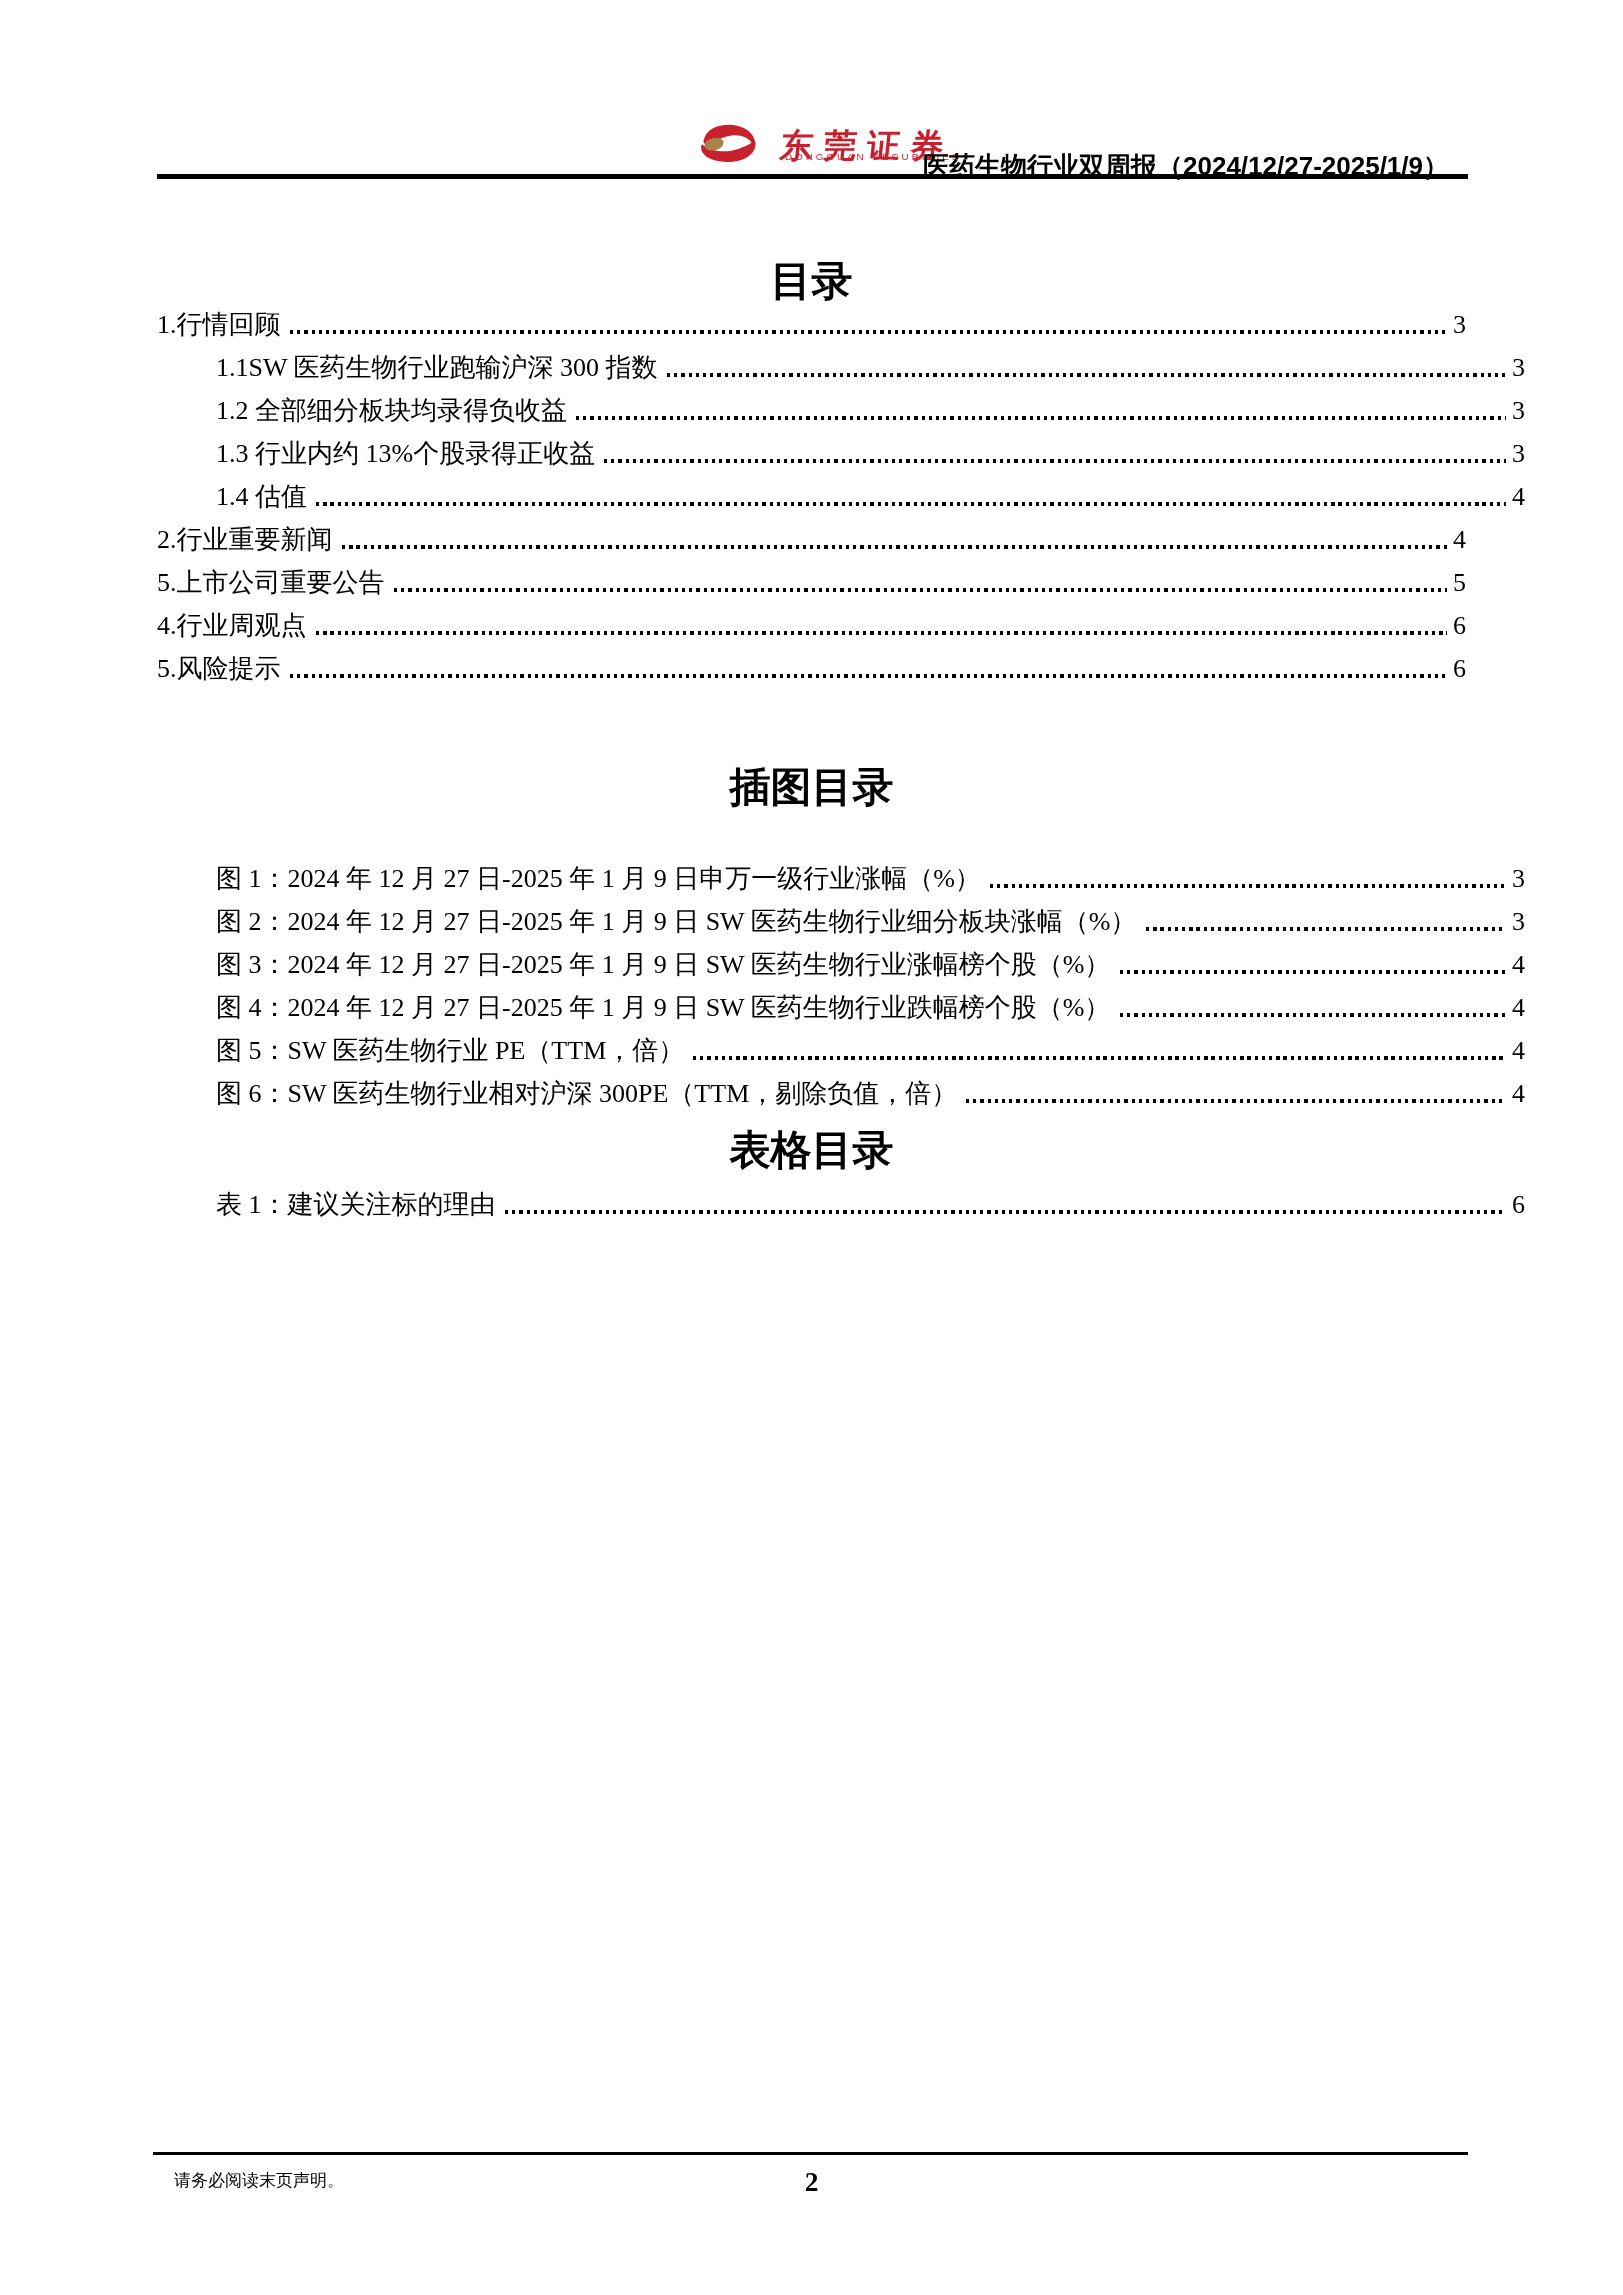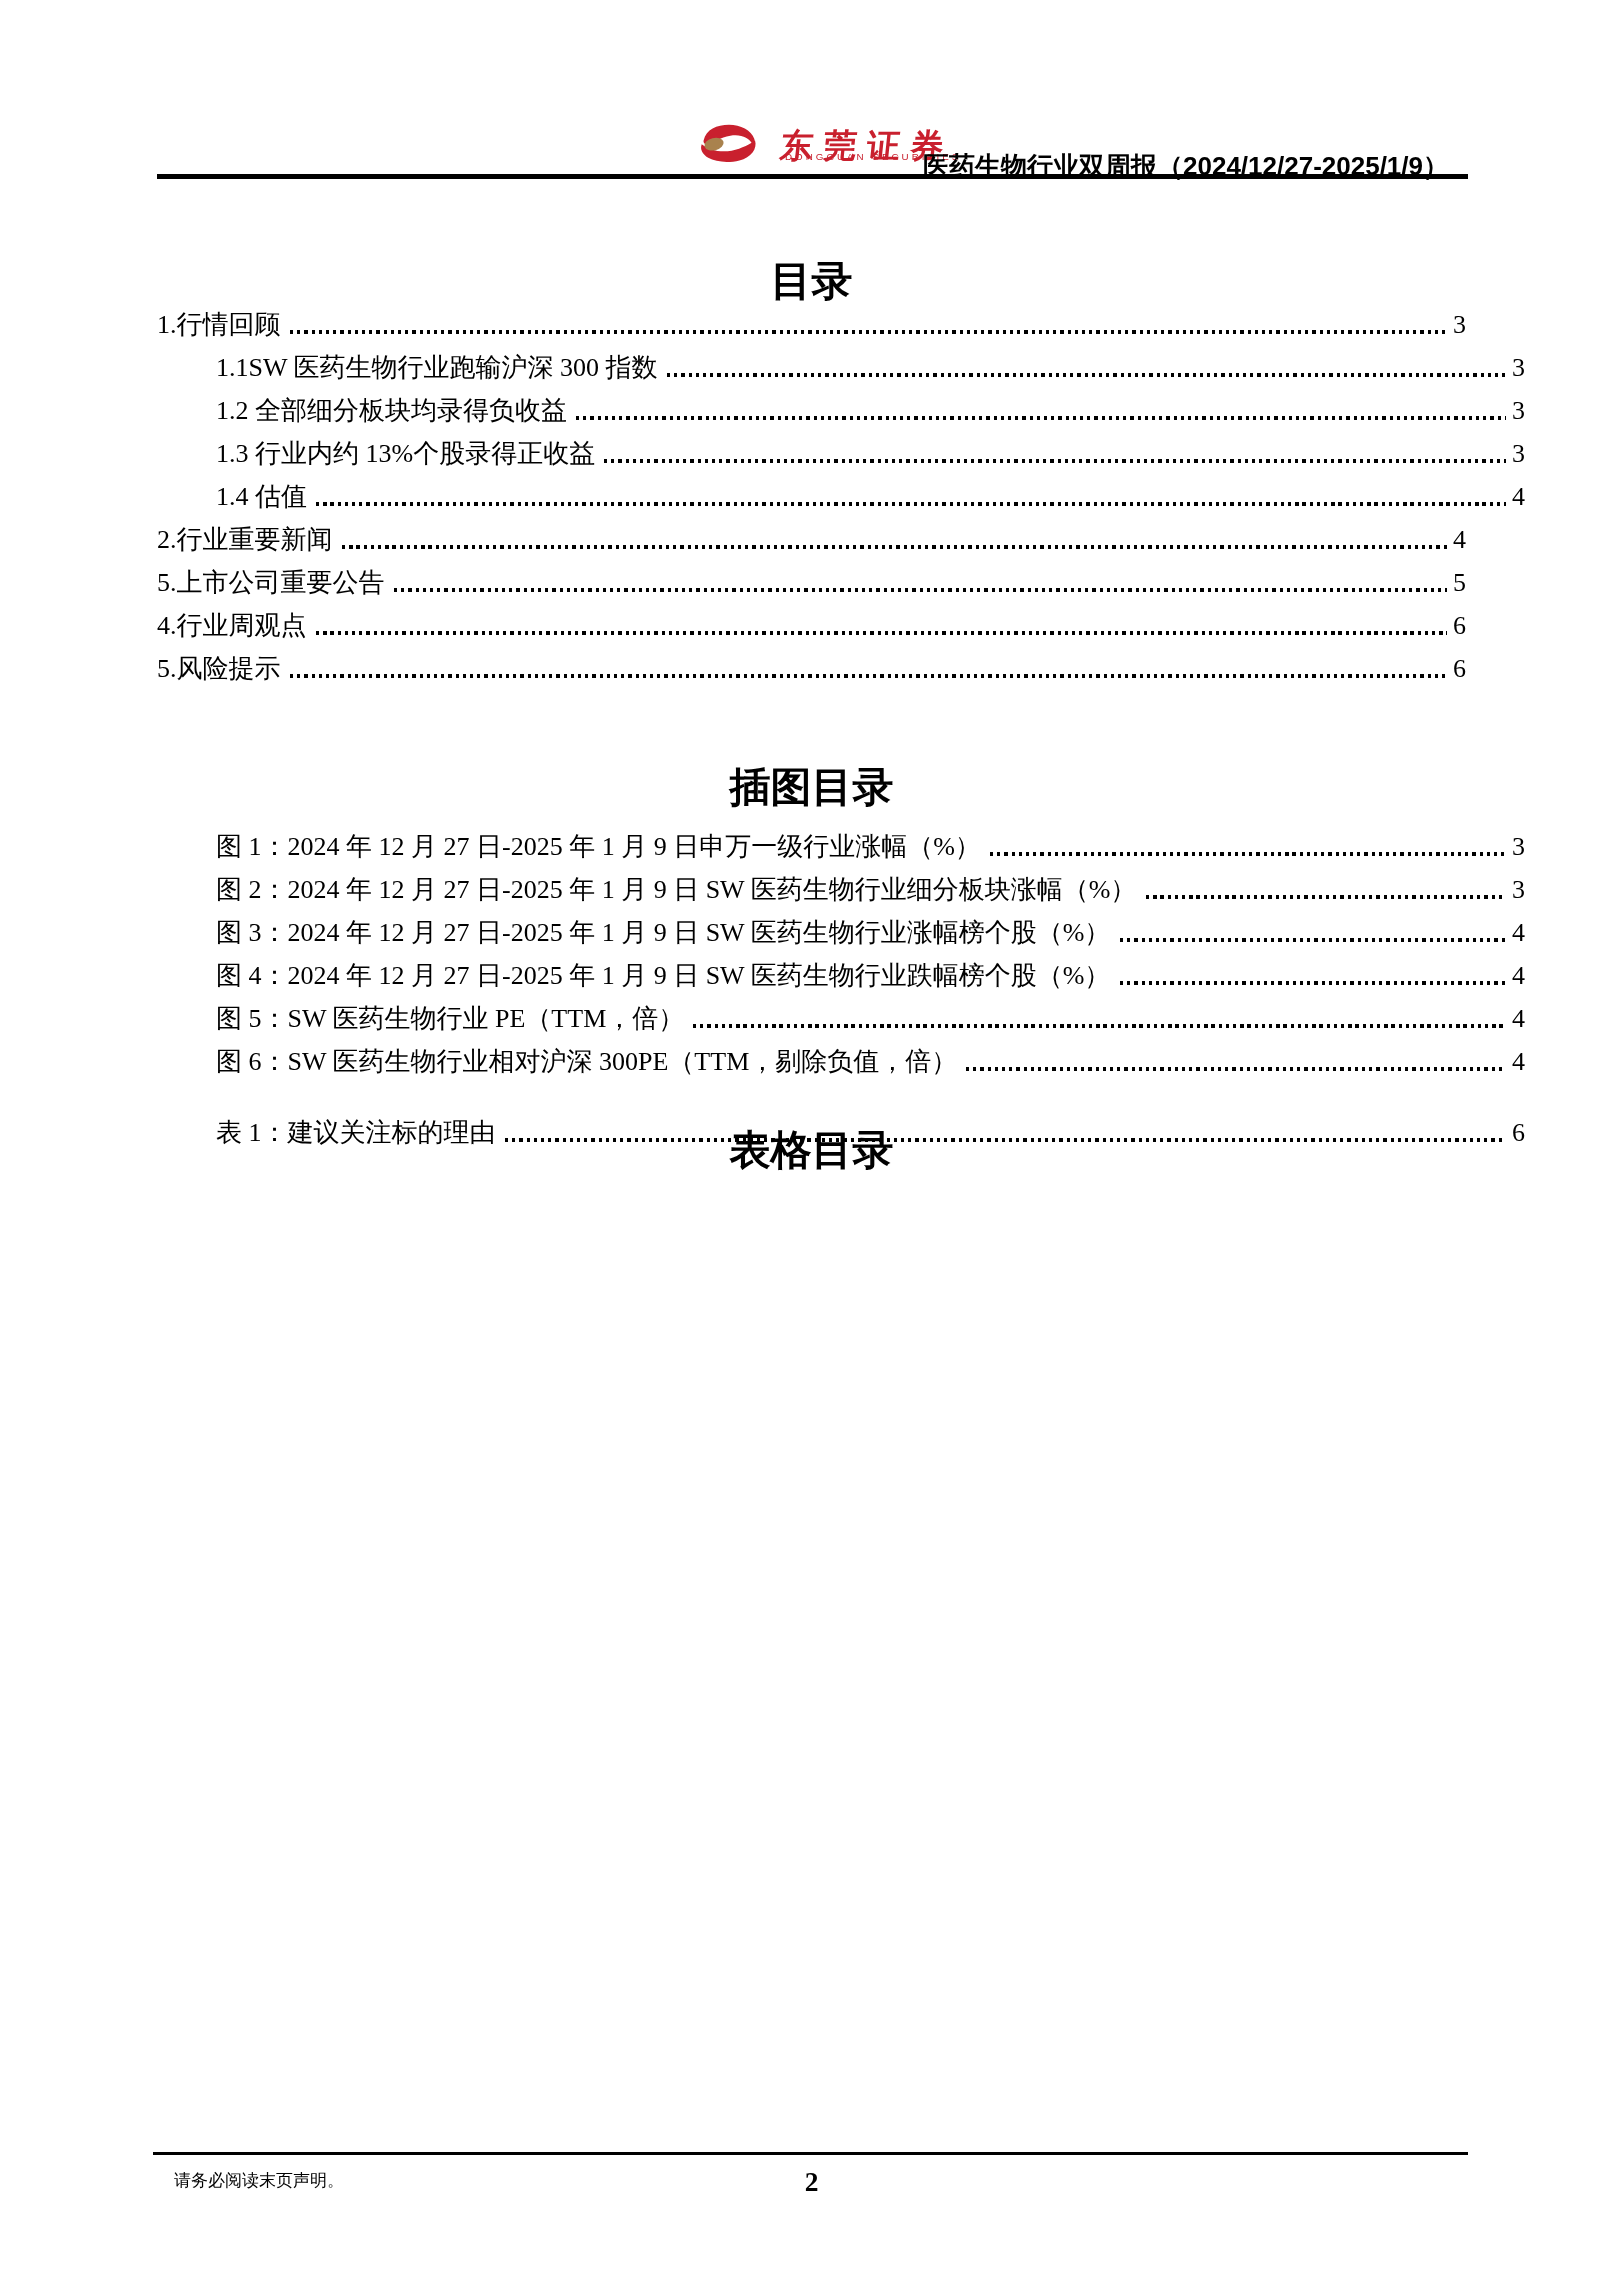--- a/index.html
+++ b/index.html
@@ -40,22 +40,22 @@
     position: absolute; left: 157px; width: 1309px;
     text-align: center; font-weight: bold; font-size: 41px; line-height: 1.05; margin-top: 40px;
   }
   #toc-title   { top: 220px; }
   #fig-title   { top: 726px; }
   #tbl-title   { top: 1089px; }
 
   
   .entry-list { position: absolute; left: 157px; width: 1309px; }
   #toc-list { top: 296px; }
-  #fig-list { top: 818px; }
-  #tbl-list { top: 1104px; }
+  #fig-list { top: 850px; }
+  #tbl-list { top: 1176px; }
 
   .row {
     display: flex; align-items: flex-end;
     height: 43px; width: 100%;
   }
   .row .lbl {
     font-family: "Liberation Serif", serif;
     font-size: 26px; line-height: 1.12; white-space: nowrap; text-align: right;
   }
   .row .leader {

